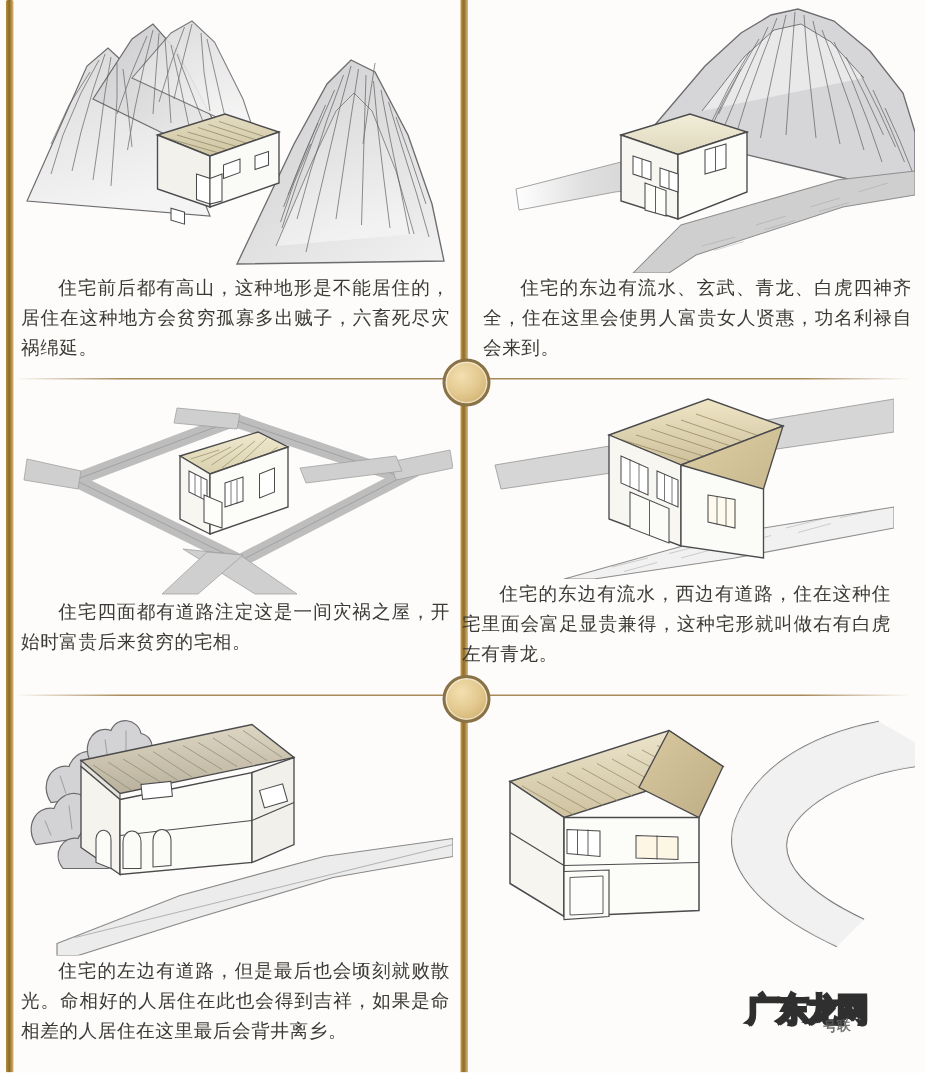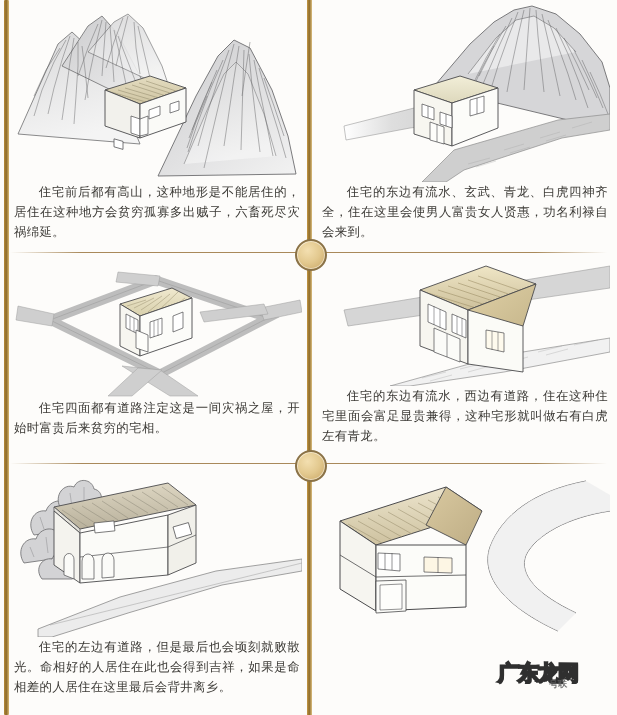--- a/index.html
+++ b/index.html
@@ -40,21 +40,21 @@
     box-shadow:0 0 0 1px rgba(255,255,255,.5) inset;
   }
   .node.n1{left:295px;top:239px;}
   .node.n2{left:295px;top:450px;}
 
   
   .cell{position:absolute;overflow:hidden;}
   .cell.c0{left:10px;top:4px;width:292px;height:246px;}
   .cell.c1{left:318px;top:4px;width:292px;height:246px;}
   .cell.c2{left:10px;top:256px;width:292px;height:205px;}
-  .cell.c3{left:318px;top:256px;width:292px;height:205px;}
+  .cell.c3{left:304px;top:256px;width:292px;height:205px;}
   .cell.c4{left:10px;top:467px;width:292px;height:244px;}
   .cell.c5{left:318px;top:467px;width:292px;height:244px;}
 
   .art{position:relative;width:100%;}
   .art svg{display:block;width:100%;height:100%;}
 
   .caption{
     font-family:"DejaVu Serif","Liberation Serif",serif;
     font-size:12.4px;
     line-height:20px;

